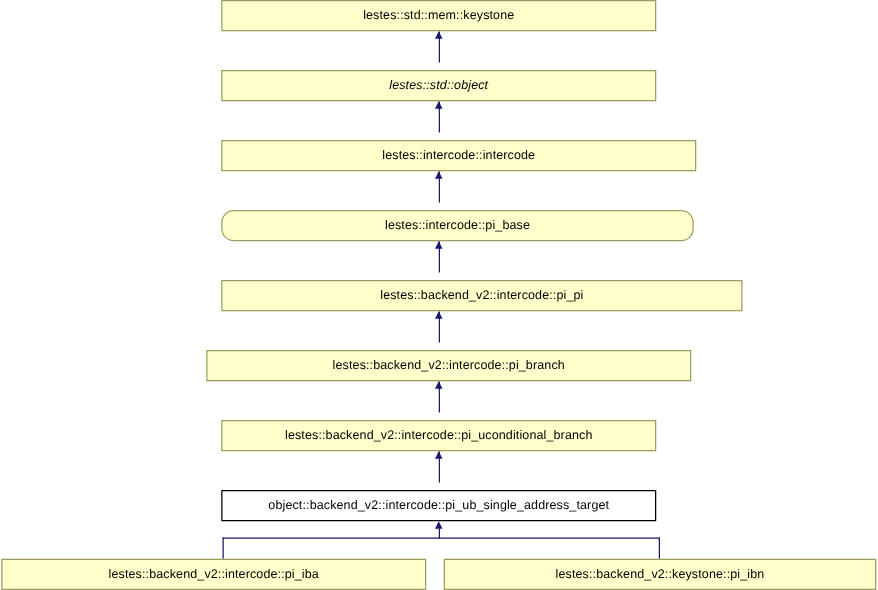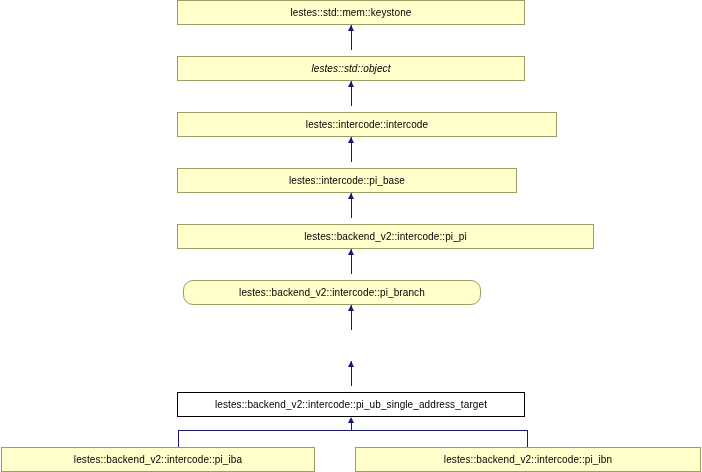--- a/index.html
+++ b/index.html
@@ -100,38 +100,41 @@
   </div>
 
   <div class="node" style="left:177px; top:56px;  width:348px;font-style:italic;">
     <span class="node-label">lestes::std::object</span>
   </div>
 
   <div class="node" style="left:177px; top:112px; width:380px;">
     <span class="node-label">lestes::intercode::intercode</span>
   </div>
 
-  <div class="node" style="left:177px; top:168px; width:340px;">
+  <div class="node" style="left:177px; top:168px; width:378px;border-radius:10px;">
     <span class="node-label">lestes::intercode::pi_base</span>
   </div>
 
   <div class="node" style="left:177px; top:224px; width:417px;">
     <span class="node-label">lestes::backend_v2::intercode::pi_pi</span>
   </div>
 
-  <div class="node" style="left:183px; top:280px; width:298px;border-radius:10px;">
+  <div class="node" style="left:165px; top:280px; width:388px;">
     <span class="node-label">lestes::backend_v2::intercode::pi_branch</span>
   </div>
 
+  <div class="node" style="left:177px; top:336px; width:348px;">
+    <span class="node-label">lestes::backend_v2::intercode::pi_uconditional_branch</span>
+  </div>
 
   <div class="node highlight" style="left:177px; top:392px; width:348px;">
-    <span class="node-label">lestes::backend_v2::intercode::pi_ub_single_address_target</span>
+    <span class="node-label">object::backend_v2::intercode::pi_ub_single_address_target</span>
   </div>
 
-  <div class="node" style="left:1px;   top:447px; width:314px;">
+  <div class="node" style="left:1px;   top:447px; width:340px;">
     <span class="node-label">lestes::backend_v2::intercode::pi_iba</span>
   </div>
 
   <div class="node" style="left:355px; top:447px; width:346px;">
-    <span class="node-label">lestes::backend_v2::intercode::pi_ibn</span>
+    <span class="node-label">lestes::backend_v2::keystone::pi_ibn</span>
   </div>
 
 </div>
 
 </body></html>

